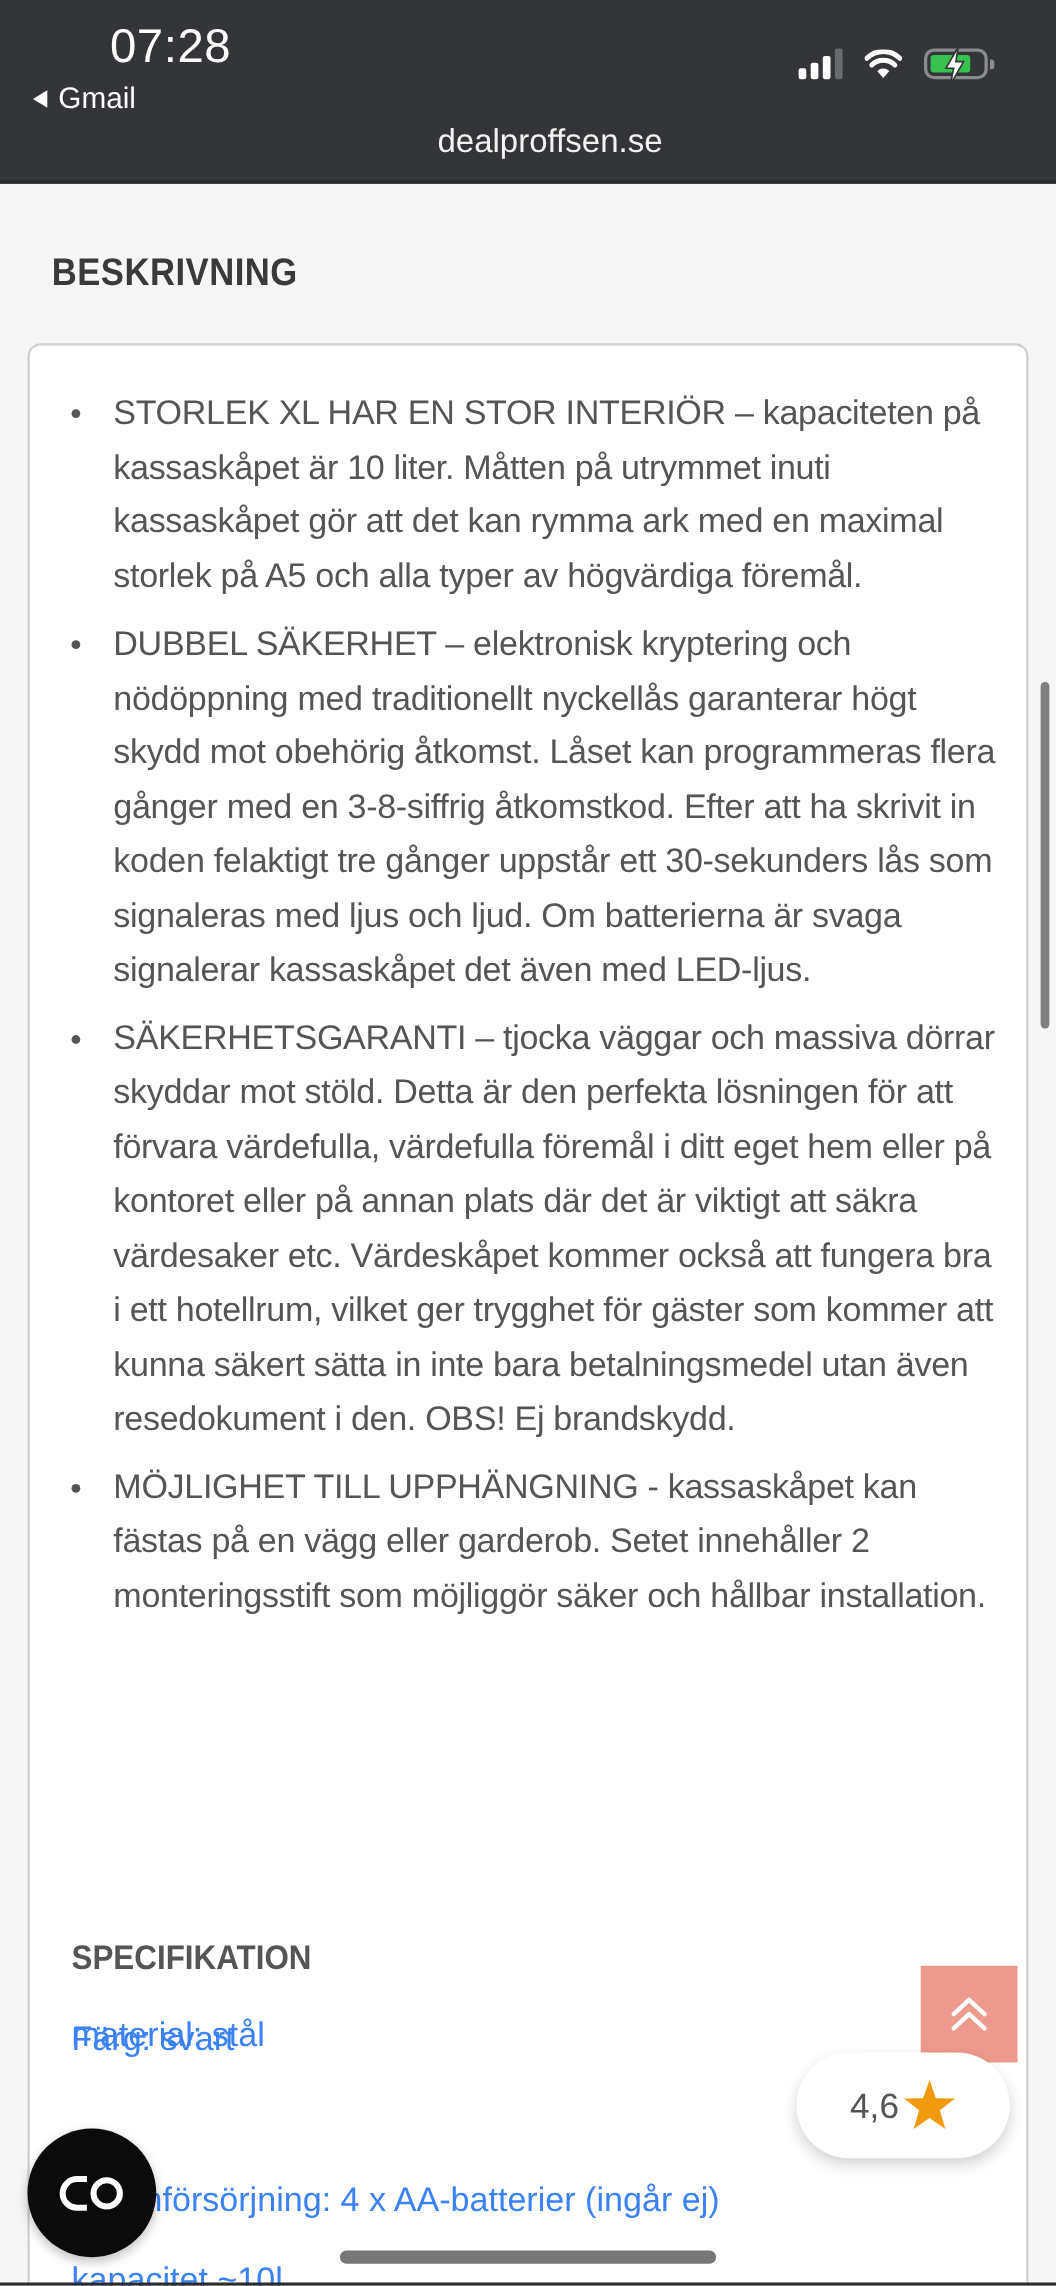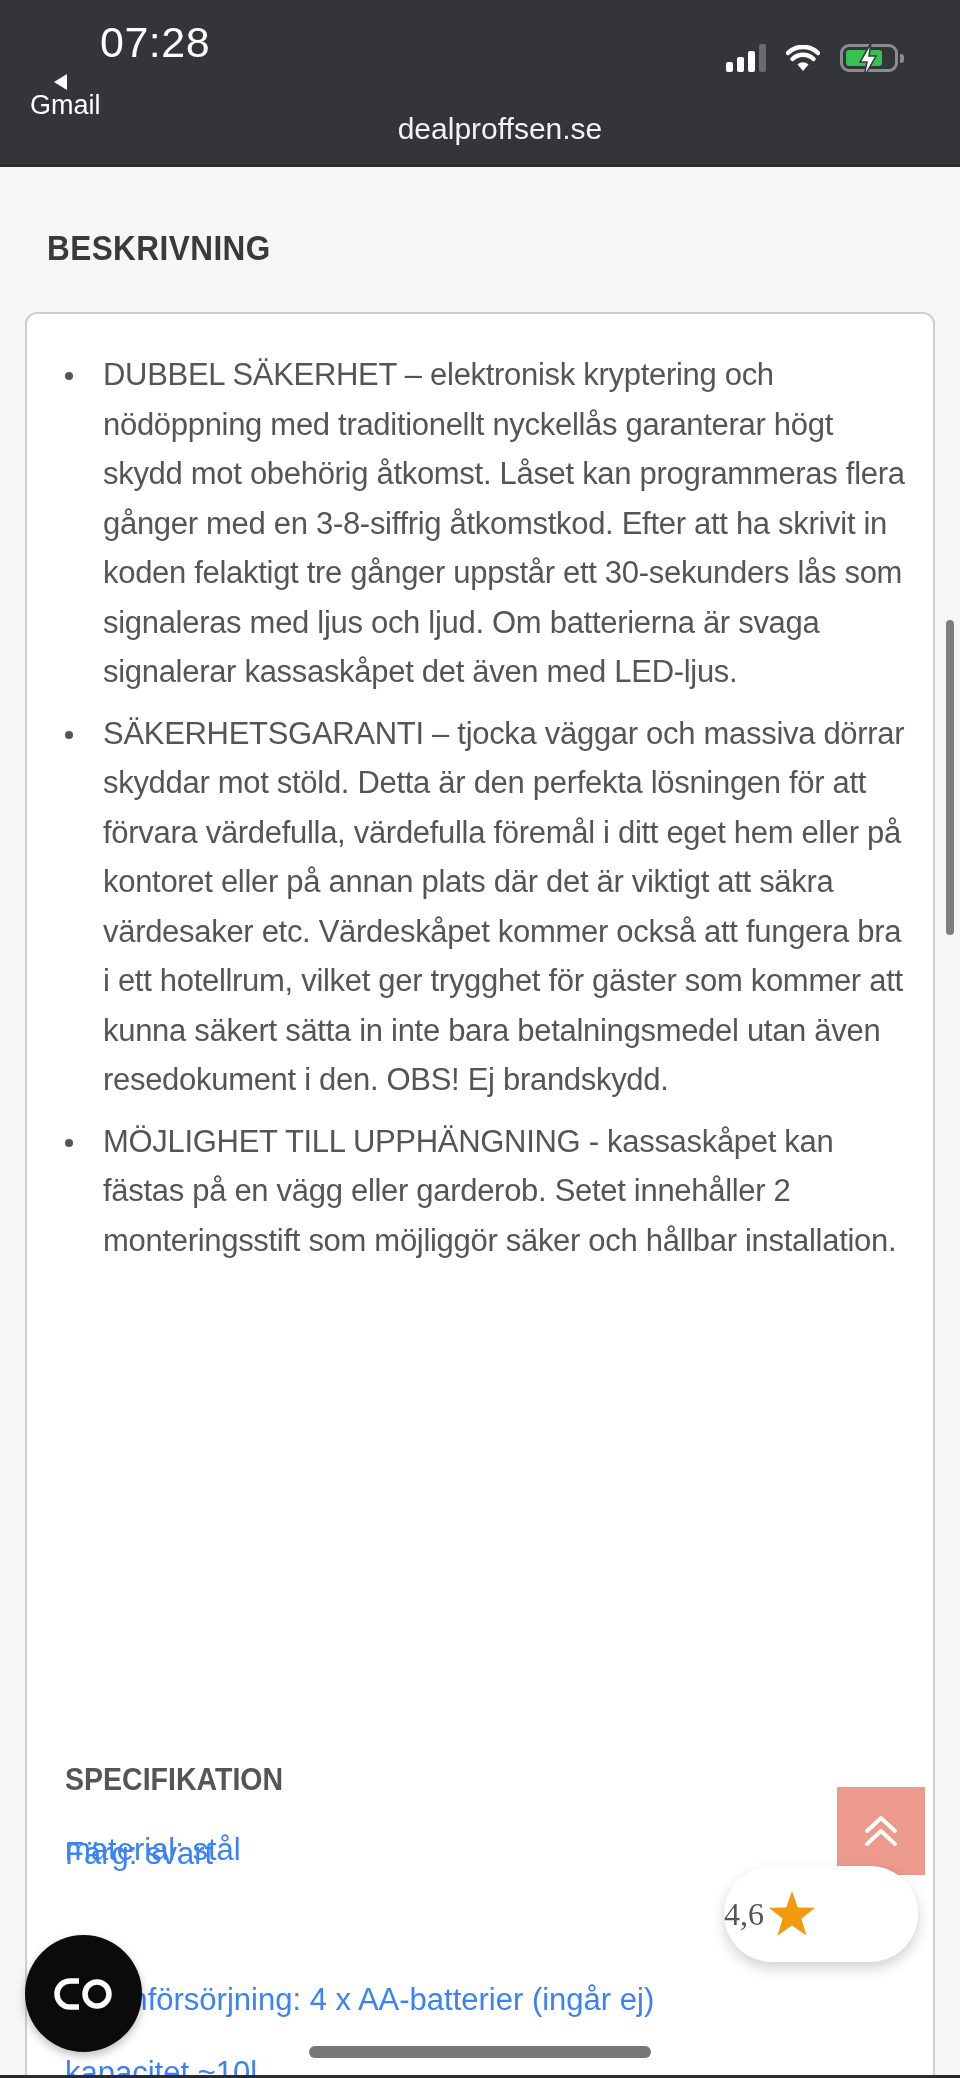--- a/index.html
+++ b/index.html
@@ -32,21 +32,20 @@
     font-size: 43px;
     font-weight: normal;
     letter-spacing: 0.5px;
   }
   .back-app {
     position: absolute;
     left: 30px; top: 74px;
     font-size: 27px;
     display: flex;
     align-items: center;
-    flex-direction: column;
   }
   .back-app .tri {
     display: inline-block;
     width: 0; height: 0;
     border-top: 8px solid transparent;
     border-bottom: 8px solid transparent;
     border-right: 13px solid #fff;
     margin-right: 10px;
   }
   .status-icons {
@@ -186,23 +185,22 @@
   }
   .rating-pill {
     position: absolute;
     left: 724px; top: 1866px;
     width: 194px; height: 96px;
     background: #fff;
     border-radius: 48px;
     box-shadow: 0 6px 14px rgba(0,0,0,0.18);
     display: flex;
     align-items: center;
-    justify-content: flex-start;
+    justify-content: center;
     gap: 4px;
-    font-family: Liberation Serif, serif;
   }
   .rating-pill .value {
     font-size: 32px;
     color: #555;
   }
   .chat-btn {
     position: absolute;
     left: 25px; top: 1935px;
     width: 117px; height: 117px;
     border-radius: 50%;
@@ -257,20 +255,24 @@
   </div>
   <div class="url">dealproffsen.se</div>
 </div>
 
 <div class="section-title">BESKRIVNING</div>
 
 <div class="card">
   <ul class="bullets">
     <li>
       <span class="dot"></span>
+      <span>STORLEK XL HAR EN STOR INTERIÖR  – kapaciteten på kassaskåpet är 10 liter. Måtten på utrymmet inuti kassaskåpet gör att det kan rymma ark med en maximal storlek på A5 och alla typer av högvärdiga föremål.</span>
+    </li>
+    <li>
+      <span class="dot"></span>
       <span>DUBBEL SÄKERHET –  elektronisk kryptering och nödöppning med traditionellt nyckellås garanterar högt skydd mot obehörig åtkomst. Låset kan programmeras flera gånger med en 3-8-siffrig åtkomstkod. Efter att ha skrivit in koden felaktigt tre gånger uppstår ett 30-sekunders lås som signaleras med ljus och ljud. Om batterierna är svaga signalerar kassaskåpet det även med LED-ljus.</span>
     </li>
     <li>
       <span class="dot"></span>
       <span>SÄKERHETSGARANTI  – tjocka väggar och massiva dörrar skyddar mot stöld. Detta är den perfekta lösningen för att förvara värdefulla, värdefulla föremål i ditt eget hem eller på kontoret eller på annan plats där det är viktigt att säkra värdesaker etc. Värdeskåpet kommer också att fungera bra i ett hotellrum, vilket ger trygghet för gäster som kommer att kunna säkert sätta in inte bara betalningsmedel utan även resedokument i den. OBS! Ej brandskydd.</span>
     </li>
     <li>
       <span class="dot"></span>
       <span>MÖJLIGHET TILL UPPHÄNGNING  - kassaskåpet kan fästas på en vägg eller garderob. Setet innehåller 2 monteringsstift som möjliggör säker och hållbar installation.</span>
     </li>

